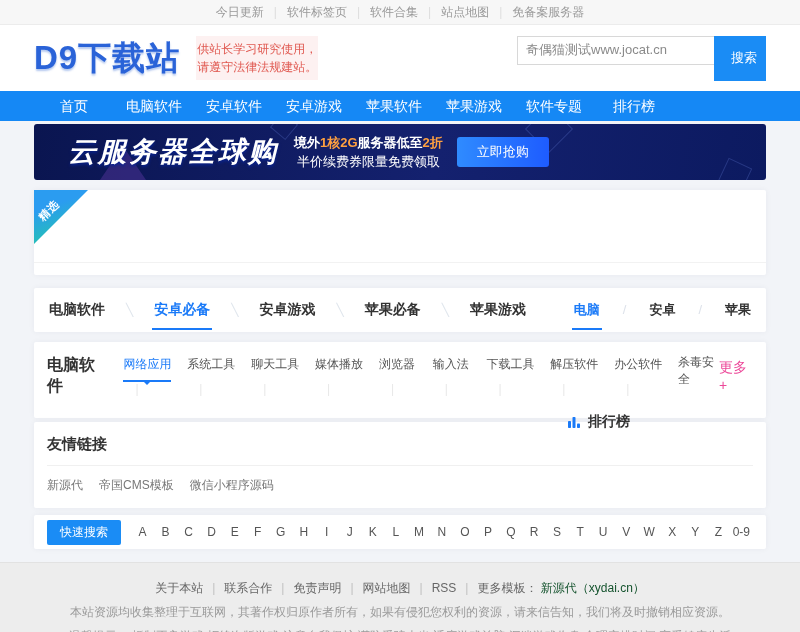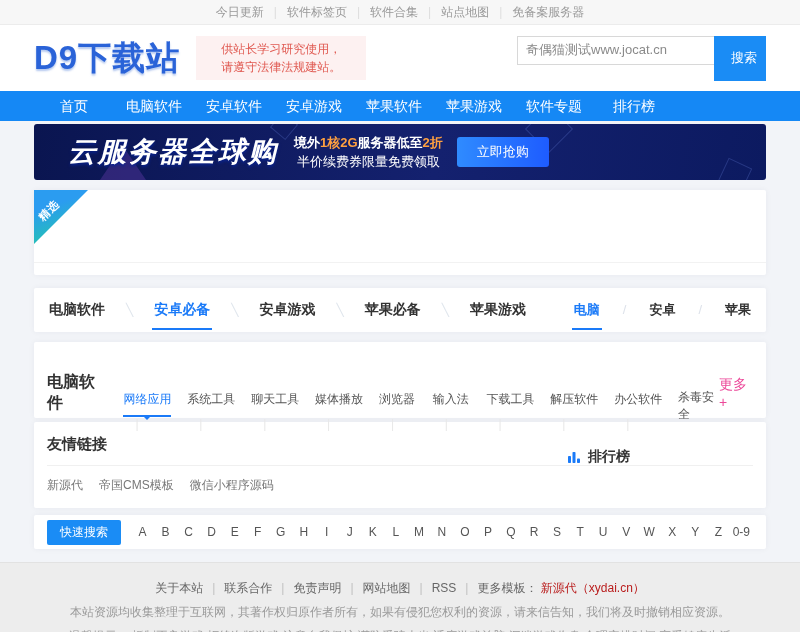--- a/index.html
+++ b/index.html
@@ -17,21 +17,21 @@
   .topbar .container { text-align:center; line-height:24px; }
   .toplink { color:#999; font-size:12px; }
   .toplink::before { content:"|"; color:#ddd; margin:0 10px; }
   .topbar-links a:nth-of-type(1)::before { content:""; margin:0; }
 
   
   .header { height:66px; background:#fff; }
   .header .container { display:flex; align-items:center; height:66px; }
   .logo { font-size:33px; font-weight:bold; color:#2a63d8; letter-spacing:1px;
           text-shadow:0 2px 2px rgba(140,170,230,.65); margin-right:16px; }
-  .notice { background:#fdf1f1; padding:4px 25px; color:#e05a52; font-size:12px; line-height:18px; }
+  .notice { background:#fdf1f1; padding:4px 1px; color:#e05a52; font-size:12px; line-height:18px; }
   .search { margin-left:auto; display:flex; }
   .search input { width:197px; height:29px; border:1px solid #d8d8d8; border-right:none;
                   padding:0 8px; font-size:13px; color:#8a8a8a; outline:none;
                   font-family:"Liberation Sans", sans-serif; }
   .search button { width:52px; height:45px; background:#1a8cf5; color:#fff; border:none;
                    font-size:13px; cursor:pointer; font-family:"Liberation Sans", sans-serif;padding-left:8px; }
 
   
   .nav { height:30px; background:#1588f5; }
   .nav .container { display:flex; }
@@ -83,21 +83,21 @@
   .ltab.active .lab, .rtab.active .lab { color:#1a7af8; border-bottom-color:#1a7af8; }
 
   
   .softbox { margin-top:10px; height:76px; padding:12px 13px 0; }
   .soft-head { display:flex; align-items:center; }
   .soft-title { font-size:16px; font-weight:bold; color:#333; margin-right:22px; }
   .cats { display:flex; align-items:center; }
   .cat { font-size:12px; color:#555; }
   .cat::after { content:"|"; color:#e8e8e8; margin:0 12px; }
   .cat:nth-last-child(1)::after { content:""; margin:0; }
-  .cat .lab { display:inline-block; position:relative; padding-bottom:7px; border-bottom:2px solid transparent;margin-top:35px; }
+  .cat .lab { display:inline-block; position:relative; padding-bottom:7px; border-bottom:2px solid transparent; }
   .cat.active .lab { color:#1a7af8; border-bottom-color:#1a7af8; }
   .cat.active .lab::after { content:""; position:absolute; left:50%; bottom:-9px; margin-left:-4px;
                             border:4px solid transparent; border-top-color:#1a7af8; }
   .more { margin-left:auto; color:#ec4899; font-size:14px; }
   .soft-body { display:flex; margin-top:16px; }
   .soft-list { width:520px; }
   .rank-head { display:flex; align-items:center; gap:7px; font-size:14px; font-weight:bold; color:#333; }
 
   
   .friendbox { margin-top:4px; padding:13px 13px 14px; }
@@ -111,21 +111,21 @@
   .quick-btn { background:#1a8cf5; color:#fff; font-size:12px; padding:4px 13px; border-radius:2px; margin-right:10px; }
   .letters { flex:1; display:flex; }
   .letter { flex:1; text-align:center; color:#555; font-size:12px; }
 
   
   .footer { margin-top:13px; height:87px; background:#ededed; border-top:1px solid #e2e2e2;
             text-align:center; padding-top:10px; }
   .footer p { margin:7px 0; font-size:12px; }
   .f1 { color:#666; }
   .fl::after { content:"|"; color:#c0c0c0; margin:0 9px; }
-  .f-more-link { color:#b91c1c; }
+  .f-more-link { color:#14532d; }
   .f2, .f3 { color:#9a9a9a; }
 </style>
 </head>
 <body>
 
 <div class="topbar">
   <div class="container topbar-links">
     
   <a class="toplink">今日更新</a><a class="toplink">软件标签页</a><a class="toplink">软件合集</a><a class="toplink">站点地图</a><a class="toplink">免备案服务器</a></div>
 </div>

